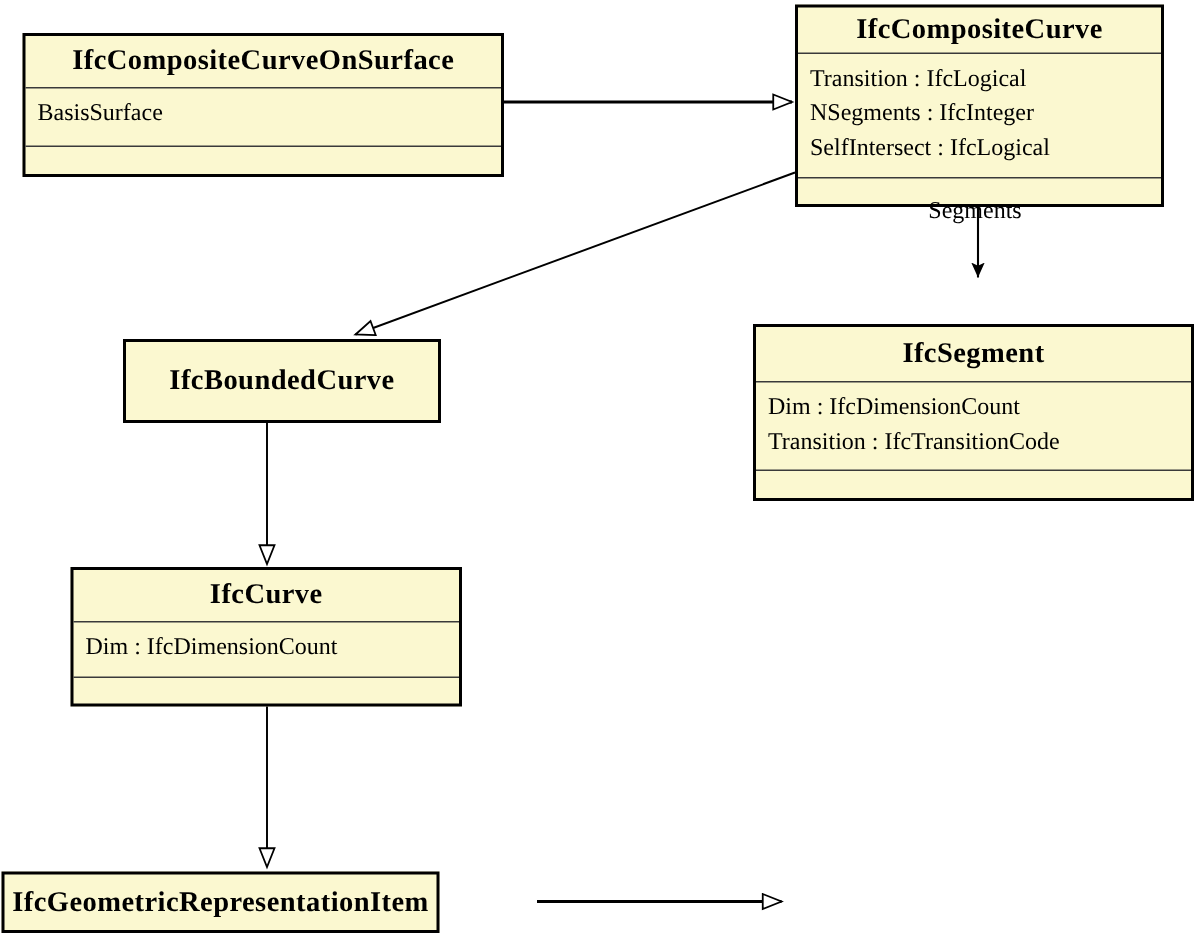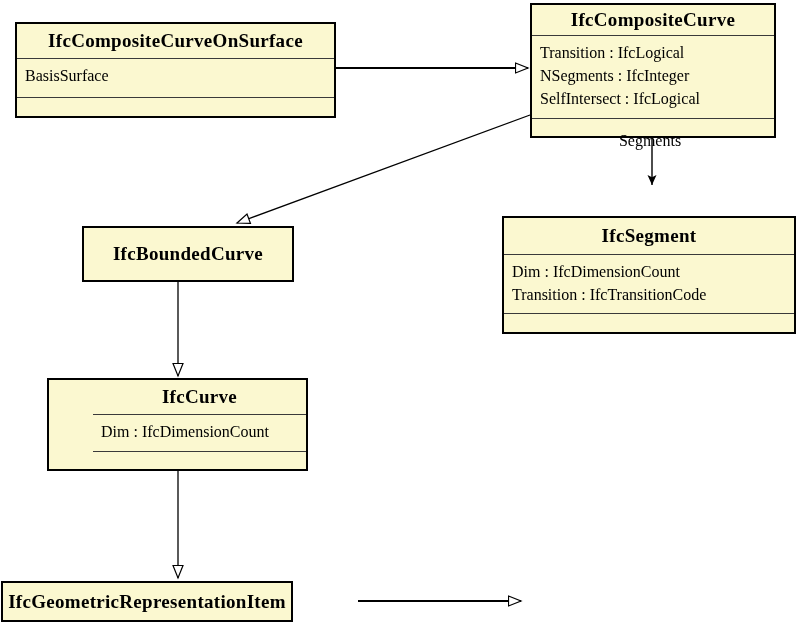--- a/index.html
+++ b/index.html
@@ -104,21 +104,21 @@
       <div>Dim : IfcDimensionCount</div>
       <div>Transition : IfcTransitionCode</div>
     </div>
     <div class="uml-empty"></div>
   </div>
 
   <div class="uml-box single" style="left:72px; top:226px; width:212px; height:56px;margin-left:10px;">
     <div class="uml-title">IfcBoundedCurve</div>
   </div>
 
-  <div class="uml-box" style="left:47px; top:378px; width:261px; height:93px;padding-left:44px;">
+  <div class="uml-box" style="left:47px; top:378px; width:261px; height:93px;">
     <div class="uml-title" style="height:34px;">IfcCurve</div>
     <div class="uml-attrs" style="height:37px;">
       <div>Dim : IfcDimensionCount</div>
     </div>
     <div class="uml-empty"></div>
   </div>
 
   <div class="uml-box single" style="left:1px; top:581px; width:292px; height:41px;">
     <div class="uml-title">IfcGeometricRepresentationItem</div>
   </div>

